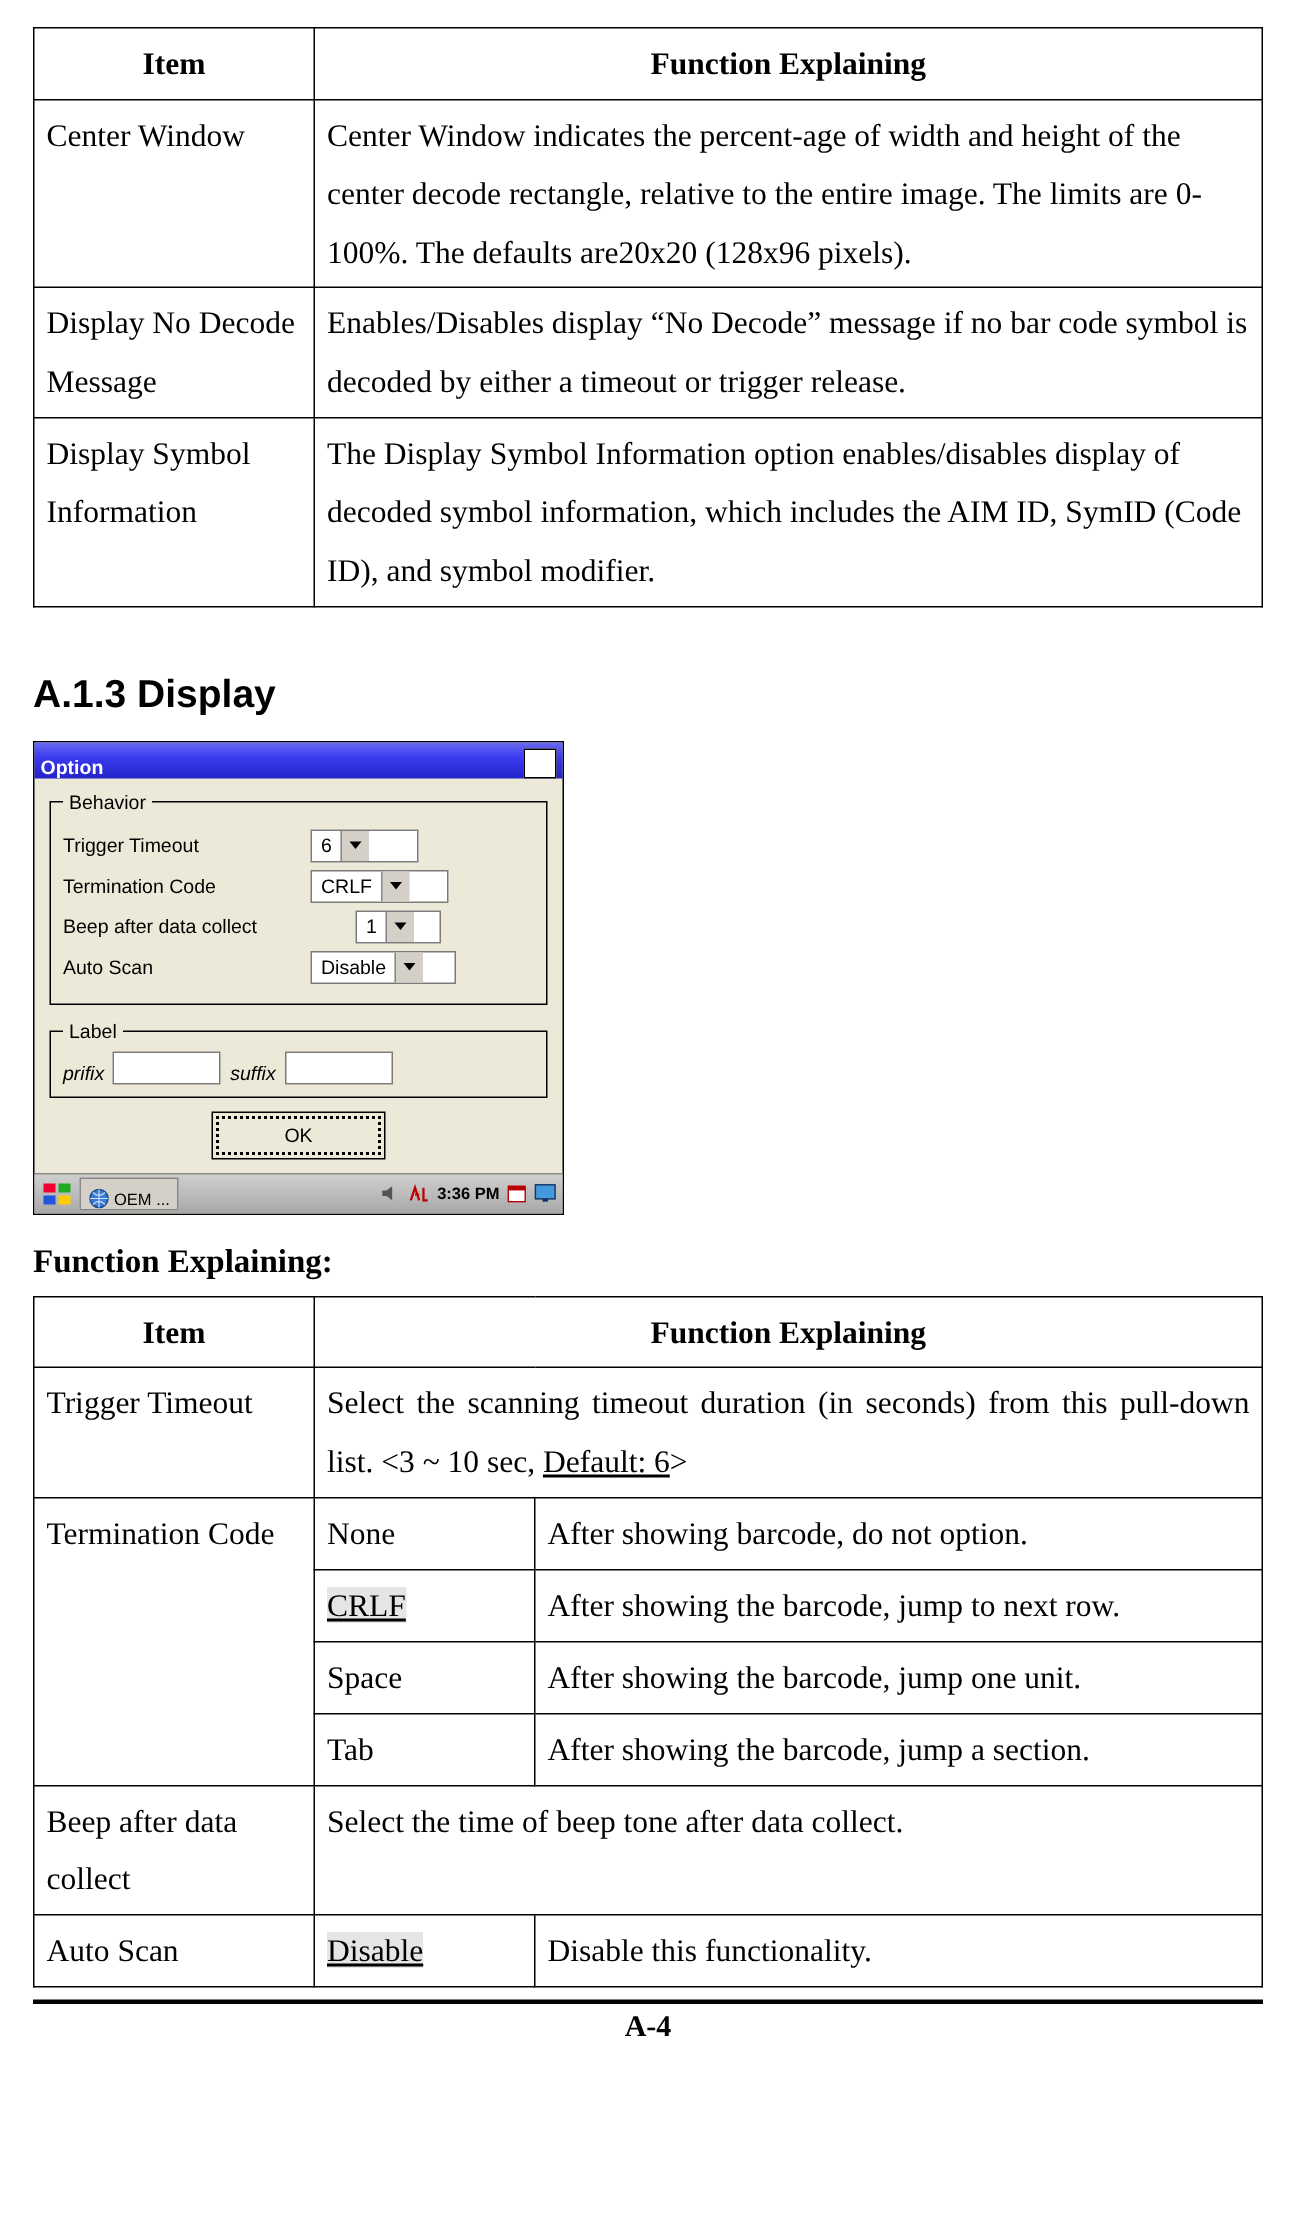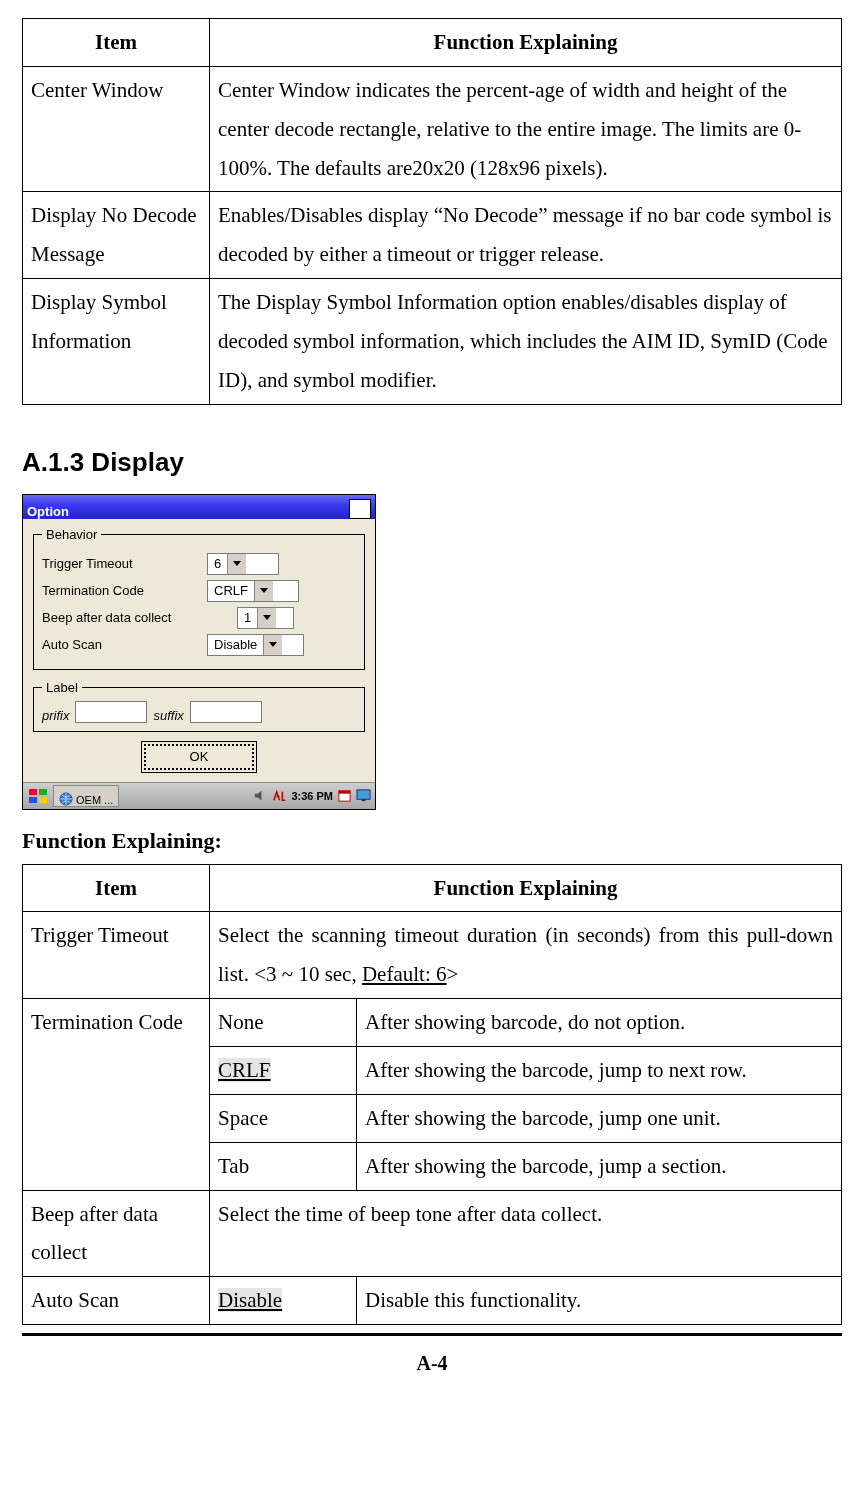--- a/index.html
+++ b/index.html
@@ -48,21 +48,21 @@
   }
   .underline { text-decoration: underline; }
   .footer-line {
     border-top: 3px solid #000;
     margin-top: 4px;
   }
   .page-num {
     text-align: center;
     font-weight: bold;
     font-size: 20px;
-    padding-top: 16px;
+    padding-top: 4px;
   }
   .justify { text-align: justify; }
 
   
   .device {
     width: 352px;
     border: 1px solid #000;
     font-family: Tahoma, Arial, sans-serif;
     font-size: 13px;
     background: #ece9d8;

